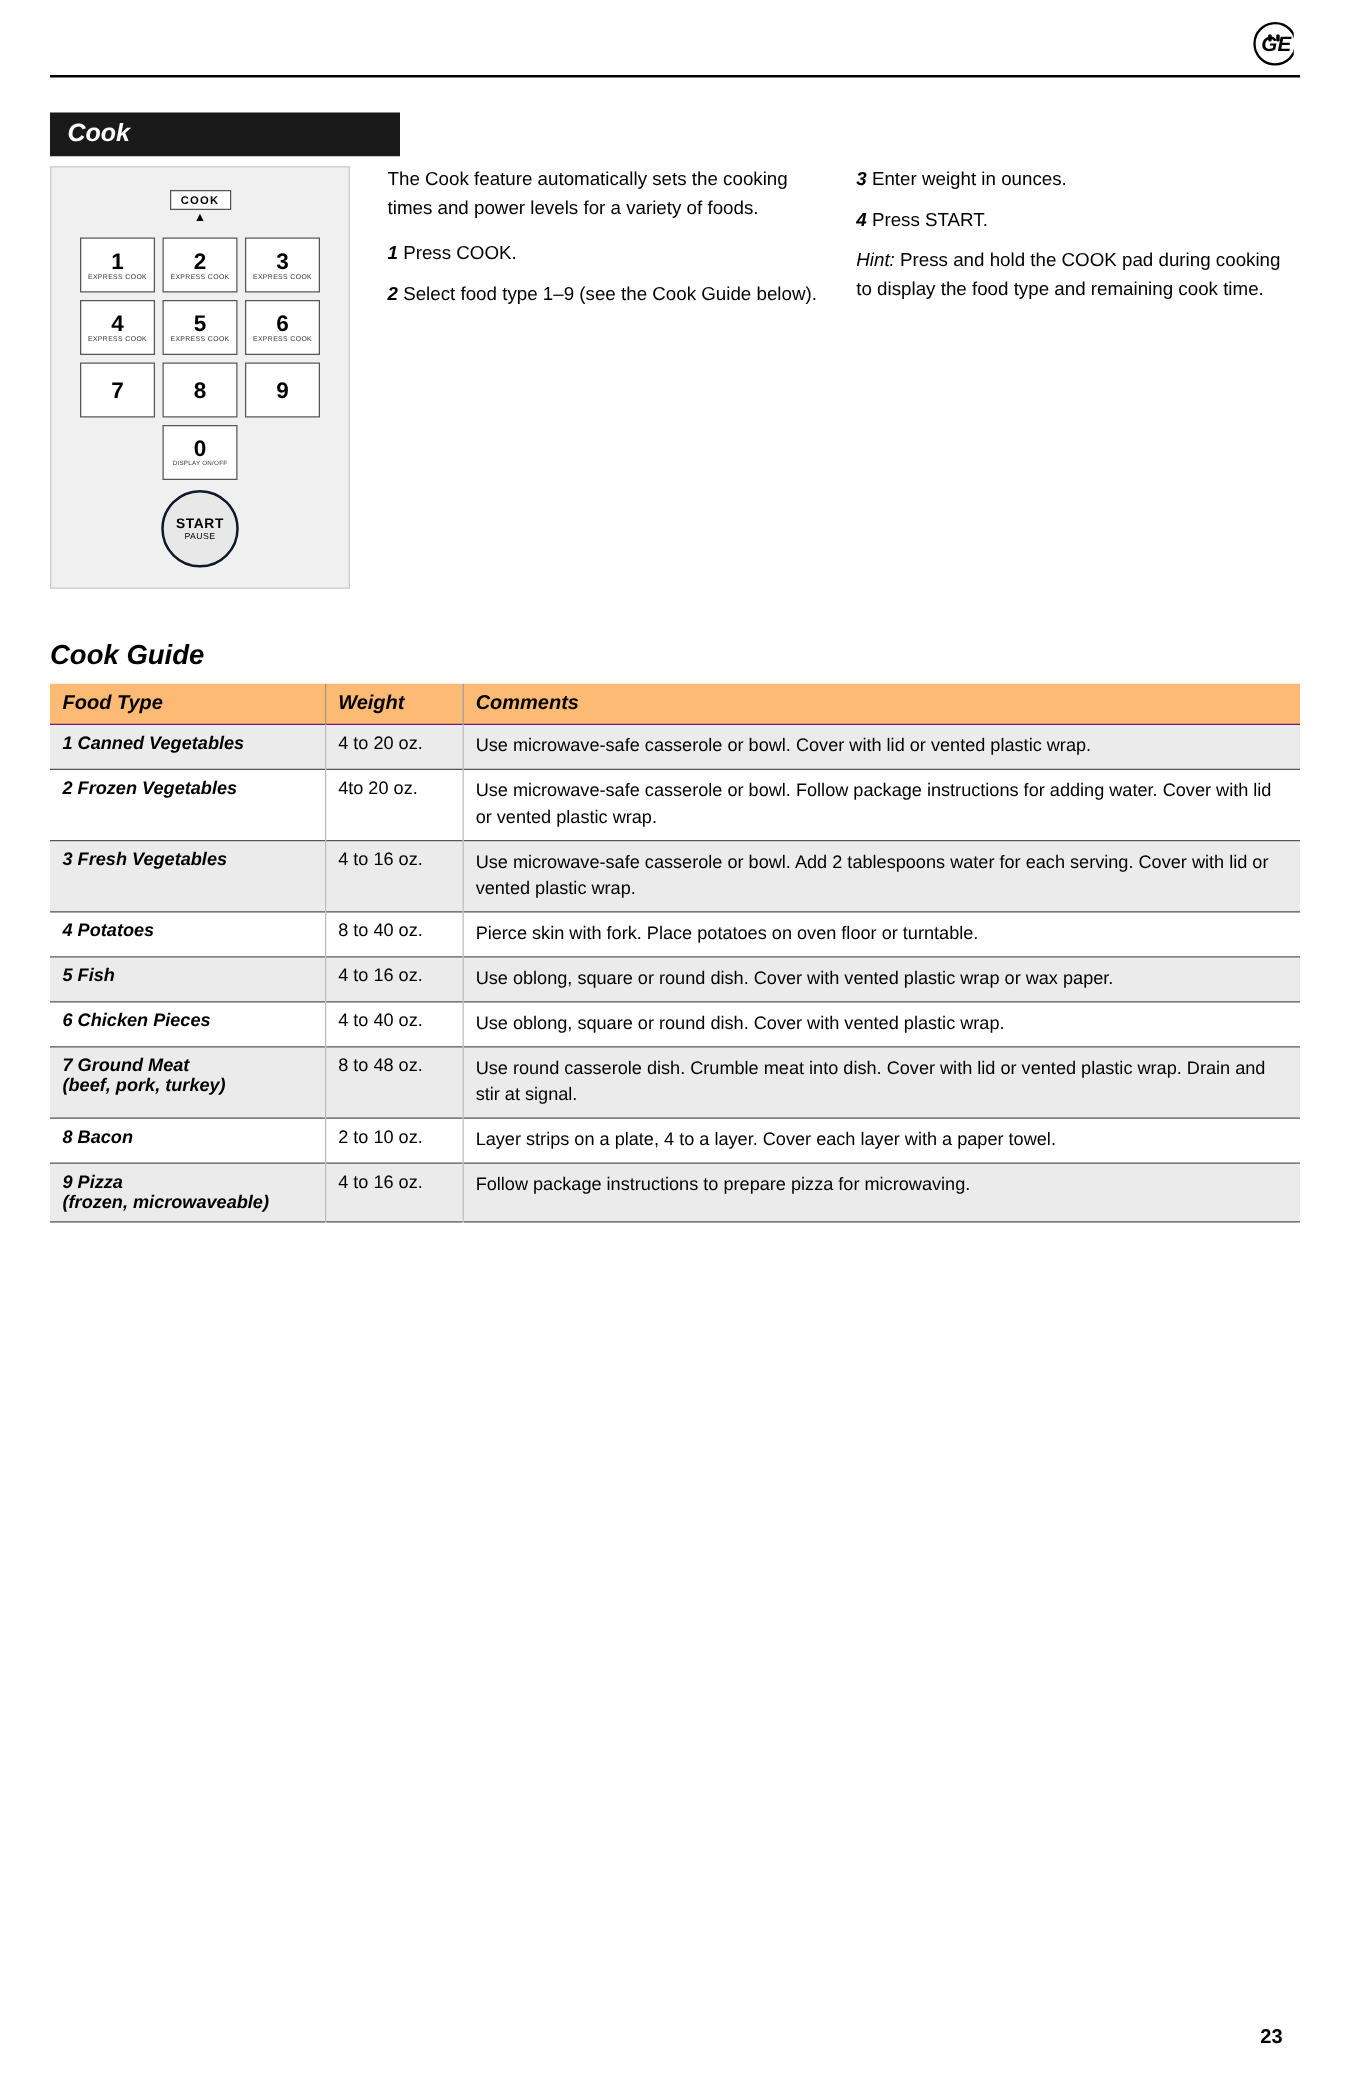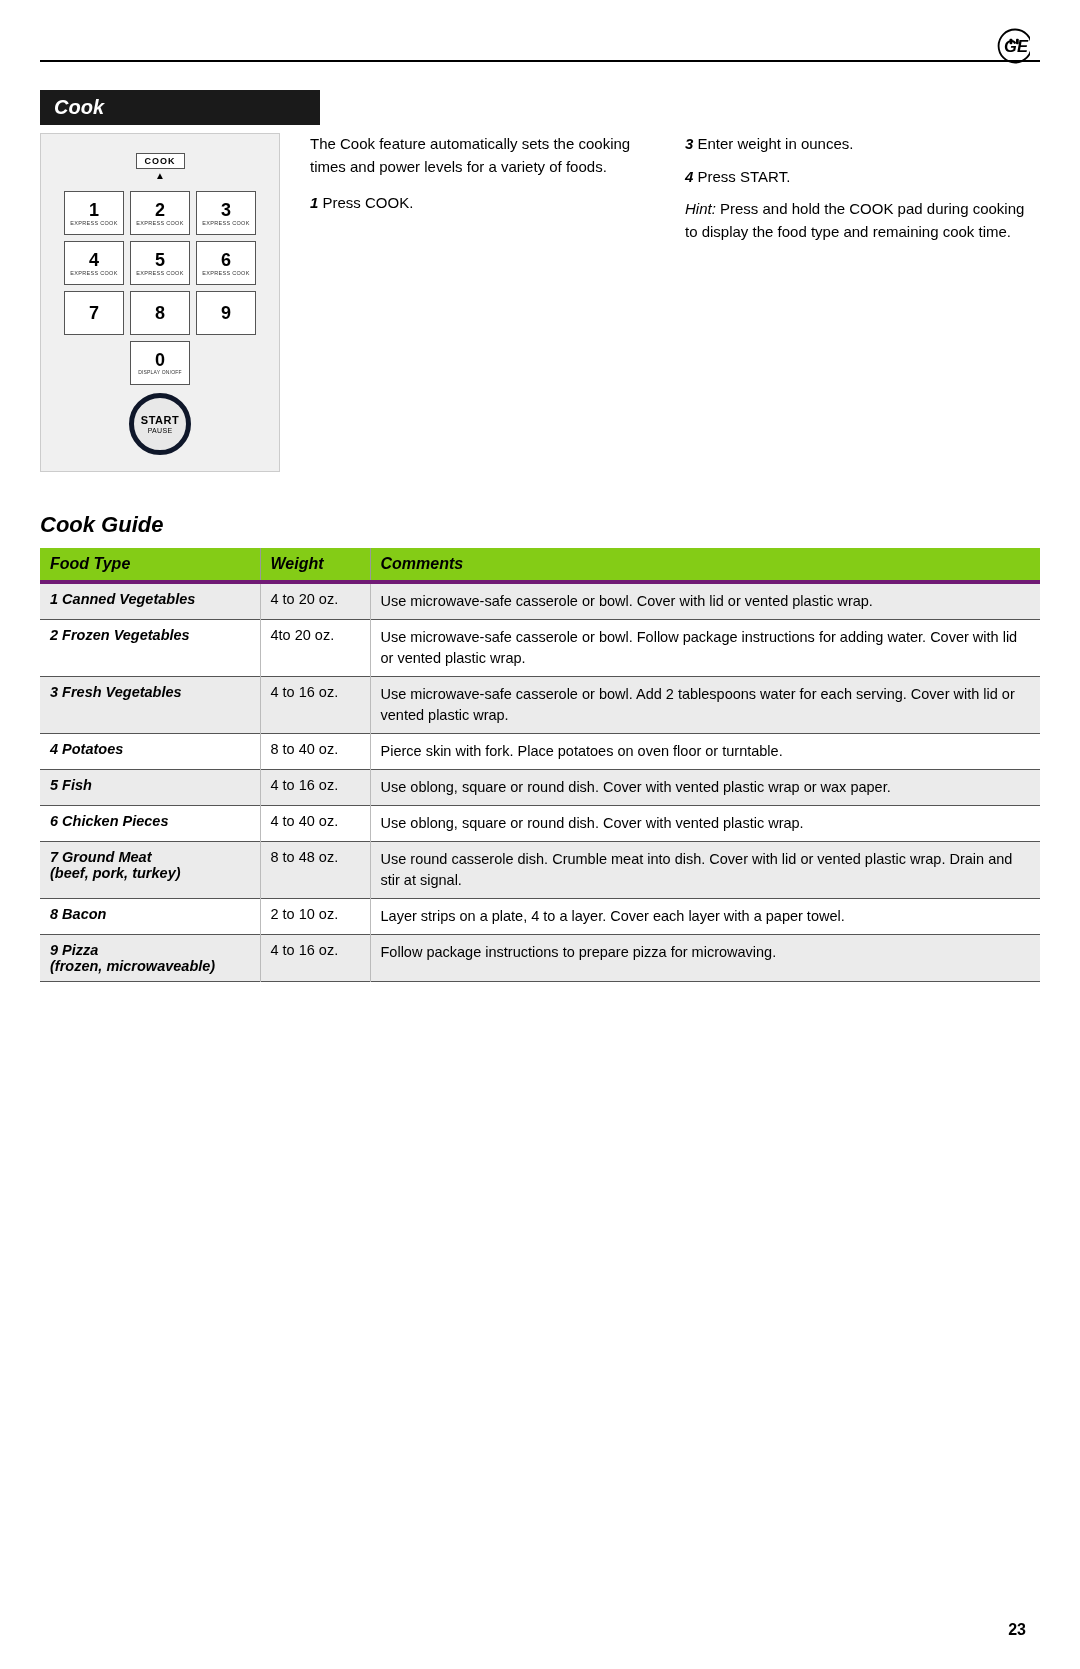--- a/index.html
+++ b/index.html
@@ -19,27 +19,27 @@
       top: 60px;
       left: 40px;
       right: 40px;
       height: 2px;
       background: #000;
     }
 
     
     .logo-area {
       position: absolute;
-      top: 21px;
+      top: 10px;
       right: 40px;
       width: 60px;
       height: 50px;
       display: flex;
       align-items: center;
-      justify-content: flex-start;
+      justify-content: center;
     }
 
     .logo-icon {
       width: 50px;
       height: 44px;
     }
 
     
     .page-content {
       position: absolute;
@@ -165,21 +165,21 @@
     .zero-btn .key-sub {
       font-size: 5px;
       letter-spacing: 0.2px;
       color: #333;
     }
 
     .start-btn {
       width: 62px;
       height: 62px;
       border-radius: 50%;
-      border: 5px solid #0f172a;
+      border: 2px solid #0f172a;
       background: #e8e8e8;
       display: flex;
       flex-direction: column;
       align-items: center;
       justify-content: center;
       margin-top: 2px;
     }
 
     .start-btn .start-label {
       font-size: 11px;
@@ -235,22 +235,22 @@
     }
 
     
     .guide-table {
       width: 100%;
       border-collapse: collapse;
       font-size: 14.5px;
     }
 
     .guide-table thead tr {
-      background: #84cc16;
-      border-bottom: 4px solid #701a75;
+      background: #fdba74;
+      border-bottom: 1px solid #701a75;
     }
 
     .guide-table thead th {
       padding: 7px 10px;
       text-align: left;
       font-weight: bold;
       font-style: italic;
       font-size: 16px;
       border-right: 1px solid #999;
     }
@@ -384,20 +384,24 @@
         <span class="pause-label">PAUSE</span>
       </div>
     </div>
 
     <div class="instructions">
       <div class="instr-col">
         <p class="instr-intro">The Cook feature automatically sets the cooking times and power levels for a variety of foods.</p>
         <p class="instr-step">
           <span class="step-num">1</span>
           <span> Press COOK.</span>
+        </p>
+        <p class="instr-step">
+          <span class="step-num">2</span>
+          <span> Select food type 1–9 (see the Cook Guide below).</span>
         </p>
       </div>
       <div class="instr-col">
         <p class="instr-step">
           <span class="step-num">3</span>
           <span> Enter weight in ounces.</span>
         </p>
         <p class="instr-step">
           <span class="step-num">4</span>
           <span> Press START.</span>

